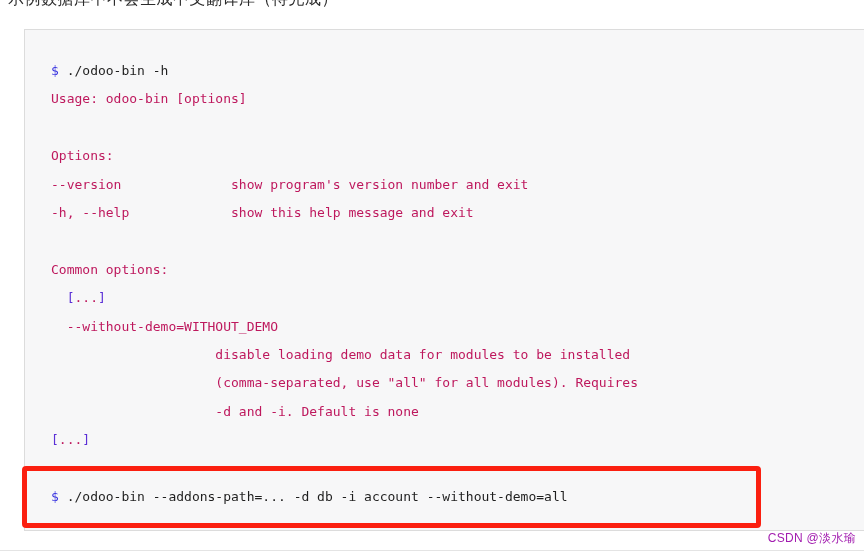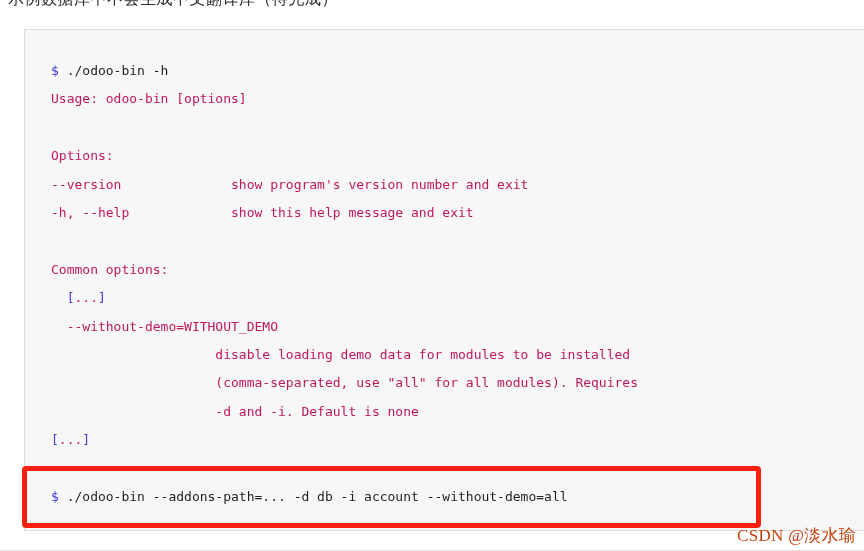--- a/index.html
+++ b/index.html
@@ -85,23 +85,23 @@
     box-sizing: border-box;
     background: transparent;
     pointer-events: none;
   }
 
   
   .watermark {
     position: absolute;
     right: 8px;
     bottom: 4px;
-    font-family: Liberation Serif, serif;
-    font-size: 17px;
-    color: #c2410c;
+    font-family: Liberation Sans, sans-serif;
+    font-size: 12px;
+    color: #a21caf;
     white-space: nowrap;
     letter-spacing: .3px;
   }
 
   
   .bottom-rule {
     position: absolute;
     left: 0;
     bottom: 0;
     width: 864px;

